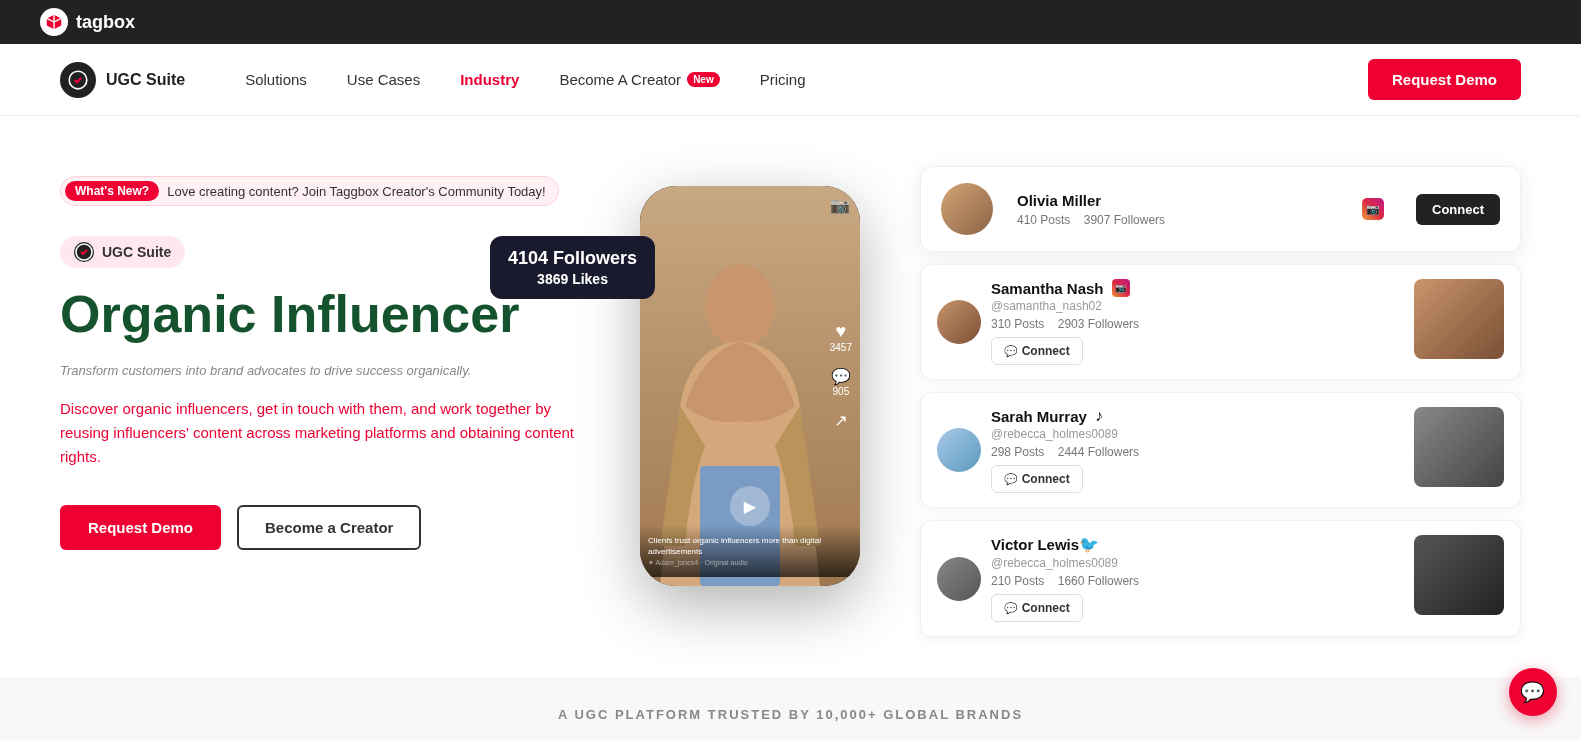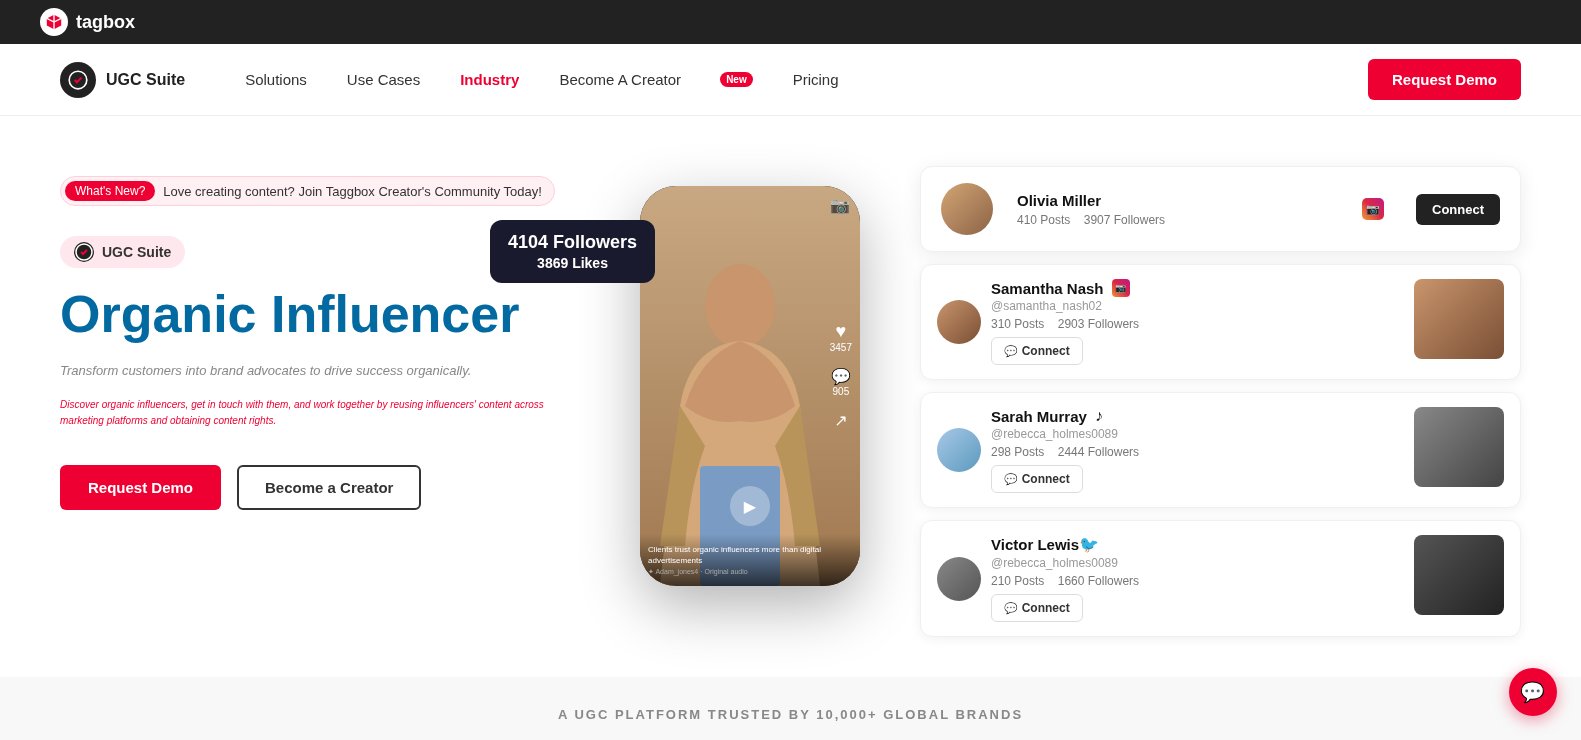--- a/index.html
+++ b/index.html
@@ -13,35 +13,35 @@
 
     
     .navbar { display: flex; align-items: center; padding: 0 60px; height: 72px; border-bottom: 1px solid #eee; background: #fff; }
     .nav-brand { display: flex; align-items: center; gap: 10px; margin-right: 60px; }
     .nav-brand-icon { width: 36px; height: 36px; background: #222; border-radius: 50%; display: flex; align-items: center; justify-content: center; }
     .nav-brand-label { font-size: 16px; font-weight: 600; color: #222; }
     .nav-links { display: flex; align-items: center; gap: 40px; flex: 1; }
     .nav-link { font-size: 15px; color: #333; cursor: pointer; text-decoration: none; }
     .nav-link.active { color: #e03; font-weight: 600; }
     .nav-link-with-badge { display: flex; align-items: center; gap: 6px; }
-    .new-badge { background: #e03; color: #fff; font-size: 10px; font-weight: 700; padding: 2px 6px; border-radius: 10px; margin-left: 33px; }
+    .new-badge { background: #e03; color: #fff; font-size: 10px; font-weight: 700; padding: 2px 6px; border-radius: 10px; }
     .nav-cta { margin-left: auto; background: #e03; color: #fff; border: none; border-radius: 6px; padding: 12px 24px; font-size: 15px; font-weight: 600; cursor: pointer; }
 
     
     .hero { display: flex; padding: 40px 60px 20px; gap: 40px; position: relative; }
     .hero-left { flex: 0 0 520px; padding-top: 20px; }
     .whats-new { display: inline-flex; align-items: center; gap: 8px; background: #fff0f3; border-radius: 20px; padding: 4px 12px 4px 4px; margin-bottom: 30px; border: 1px solid #ffd0d8; }
-    .whats-new-badge { background: #e03; color: #fff; font-size: 12px; font-weight: 400; padding: 3px 10px; border-radius: 12px; }
+    .whats-new-badge { background: #e03; color: #fff; font-size: 12px; font-weight: 700; padding: 3px 10px; border-radius: 12px; }
     .whats-new-text { font-size: 13px; color: #333; }
     .ugc-suite-tag { display: inline-flex; align-items: center; gap: 8px; background: #ffe8ed; border-radius: 20px; padding: 6px 14px; margin-bottom: 18px; }
     .ugc-suite-tag-icon { width: 20px; height: 20px; background: #222; border-radius: 50%; }
     .ugc-suite-tag-text { font-size: 14px; font-weight: 600; color: #333; }
-    .hero-title { font-size: 52px; font-weight: 800; color: #0369a1; line-height: 1.1; margin-bottom: 18px; }
+    .hero-title { font-size: 52px; font-weight: 800; color: #14532d; line-height: 1.1; margin-bottom: 18px; }
     .hero-subtitle { font-size: 13px; color: #888; font-style: italic; margin-bottom: 16px; line-height: 1.5; }
-    .hero-desc { font-size: 10px; color: #555; line-height: 1.6; margin-bottom: 36px; font-style: italic; }
+    .hero-desc { font-size: 15px; color: #555; line-height: 1.6; margin-bottom: 36px; }
     .hero-desc span { color: #e03; }
     .hero-buttons { display: flex; gap: 16px; }
     .btn-primary { background: #e03; color: #fff; border: none; border-radius: 6px; padding: 14px 28px; font-size: 15px; font-weight: 600; cursor: pointer; }
     .btn-outline { background: #fff; color: #333; border: 2px solid #333; border-radius: 6px; padding: 12px 26px; font-size: 15px; font-weight: 600; cursor: pointer; }
 
     
     .hero-center { flex: 0 0 260px; position: relative; margin-top: -10px; }
     .phone-mockup { width: 220px; height: 400px; background: #111; border-radius: 36px; overflow: hidden; position: relative; margin: 0 auto; box-shadow: 0 20px 60px rgba(0,0,0,0.3); }
     .phone-screen { width: 100%; height: 100%; background: linear-gradient(180deg, #c8a882 0%, #a07850 100%); position: relative; display: flex; align-items: center; justify-content: center; }
 
@@ -138,21 +138,21 @@
         <span>Discover organic influencers, get in touch with them, and work together by reusing influencers'</span><span style="color:#e03"> content across marketing platforms and obtaining content rights.</span>
       </p>
       <div class="hero-buttons">
         <button class="btn-primary">Request Demo</button>
         <button class="btn-outline">Become a Creator</button>
       </div>
     </div>
 
     <div class="hero-center" style="position: relative; margin-top: 30px;">
 
-      <div style="position: absolute; left: -130px; top: 34px; background: #1a1a2e; color: #fff; border-radius: 12px; padding: 12px 18px; text-align: center; z-index: 10; min-width: 140px;">
+      <div style="position: absolute; left: -130px; top: 50px; background: #1a1a2e; color: #fff; border-radius: 12px; padding: 12px 18px; text-align: center; z-index: 10; min-width: 140px;">
         <div style="font-size: 18px; font-weight: 800;">4104 Followers</div>
         <div style="font-size: 14px; font-weight: 600; margin-top: 2px;">3869 Likes</div>
       </div>
       <div class="phone-mockup">
         <div class="phone-screen">
 
           <svg width="180" height="340" viewBox="0 0 180 340" style="position:absolute;bottom:0;left:10px;">
             <ellipse cx="90" cy="60" rx="35" ry="42" fill="#c8956c"></ellipse>
             <path d="M30 160 Q40 100 90 95 Q140 100 150 160 L170 340 H10 Z" fill="#d4a87a"></path>
             <path d="M55 200 Q40 240 35 300 H10 L30 160Z" fill="#b8935a"></path>
@@ -163,21 +163,21 @@
           <div style="position:absolute;top:10px;right:10px;color:rgba(255,255,255,0.7);">📷</div>
           <div style="position:absolute;bottom:60px;left:50%;transform:translateX(-50%);">
             <div style="width:40px;height:40px;background:rgba(255,255,255,0.3);border-radius:50%;display:flex;align-items:center;justify-content:center;color:#fff;font-size:16px;">▶</div>
           </div>
 
           <div style="position:absolute;right:8px;top:50%;transform:translateY(-60%);display:flex;flex-direction:column;gap:14px;">
             <div style="text-align:center;color:#fff;font-size:18px;">♥<div style="font-size:10px;">3457</div></div>
             <div style="text-align:center;color:#fff;font-size:16px;">💬<div style="font-size:10px;">905</div></div>
             <div style="text-align:center;color:#fff;font-size:16px;">↗</div>
           </div>
-          <div style="position:absolute;bottom:0;left:0;right:0;background:linear-gradient(transparent,rgba(0,0,0,0.7));padding:10px 8px;">
+          <div style="position:absolute;bottom:9px;left:0;right:0;background:linear-gradient(transparent,rgba(0,0,0,0.7));padding:10px 8px;">
             <div style="color:#fff;font-size:8px;line-height:1.4;">Clients trust organic influencers more than digital advertisements</div>
             <div style="color:#aaa;font-size:7px;margin-top:2px;">✦ Adam_jones4 · Original audio</div>
           </div>
         </div>
       </div>
     </div>
 
     <div class="hero-right">
 
       <div class="influencer-card-top">

